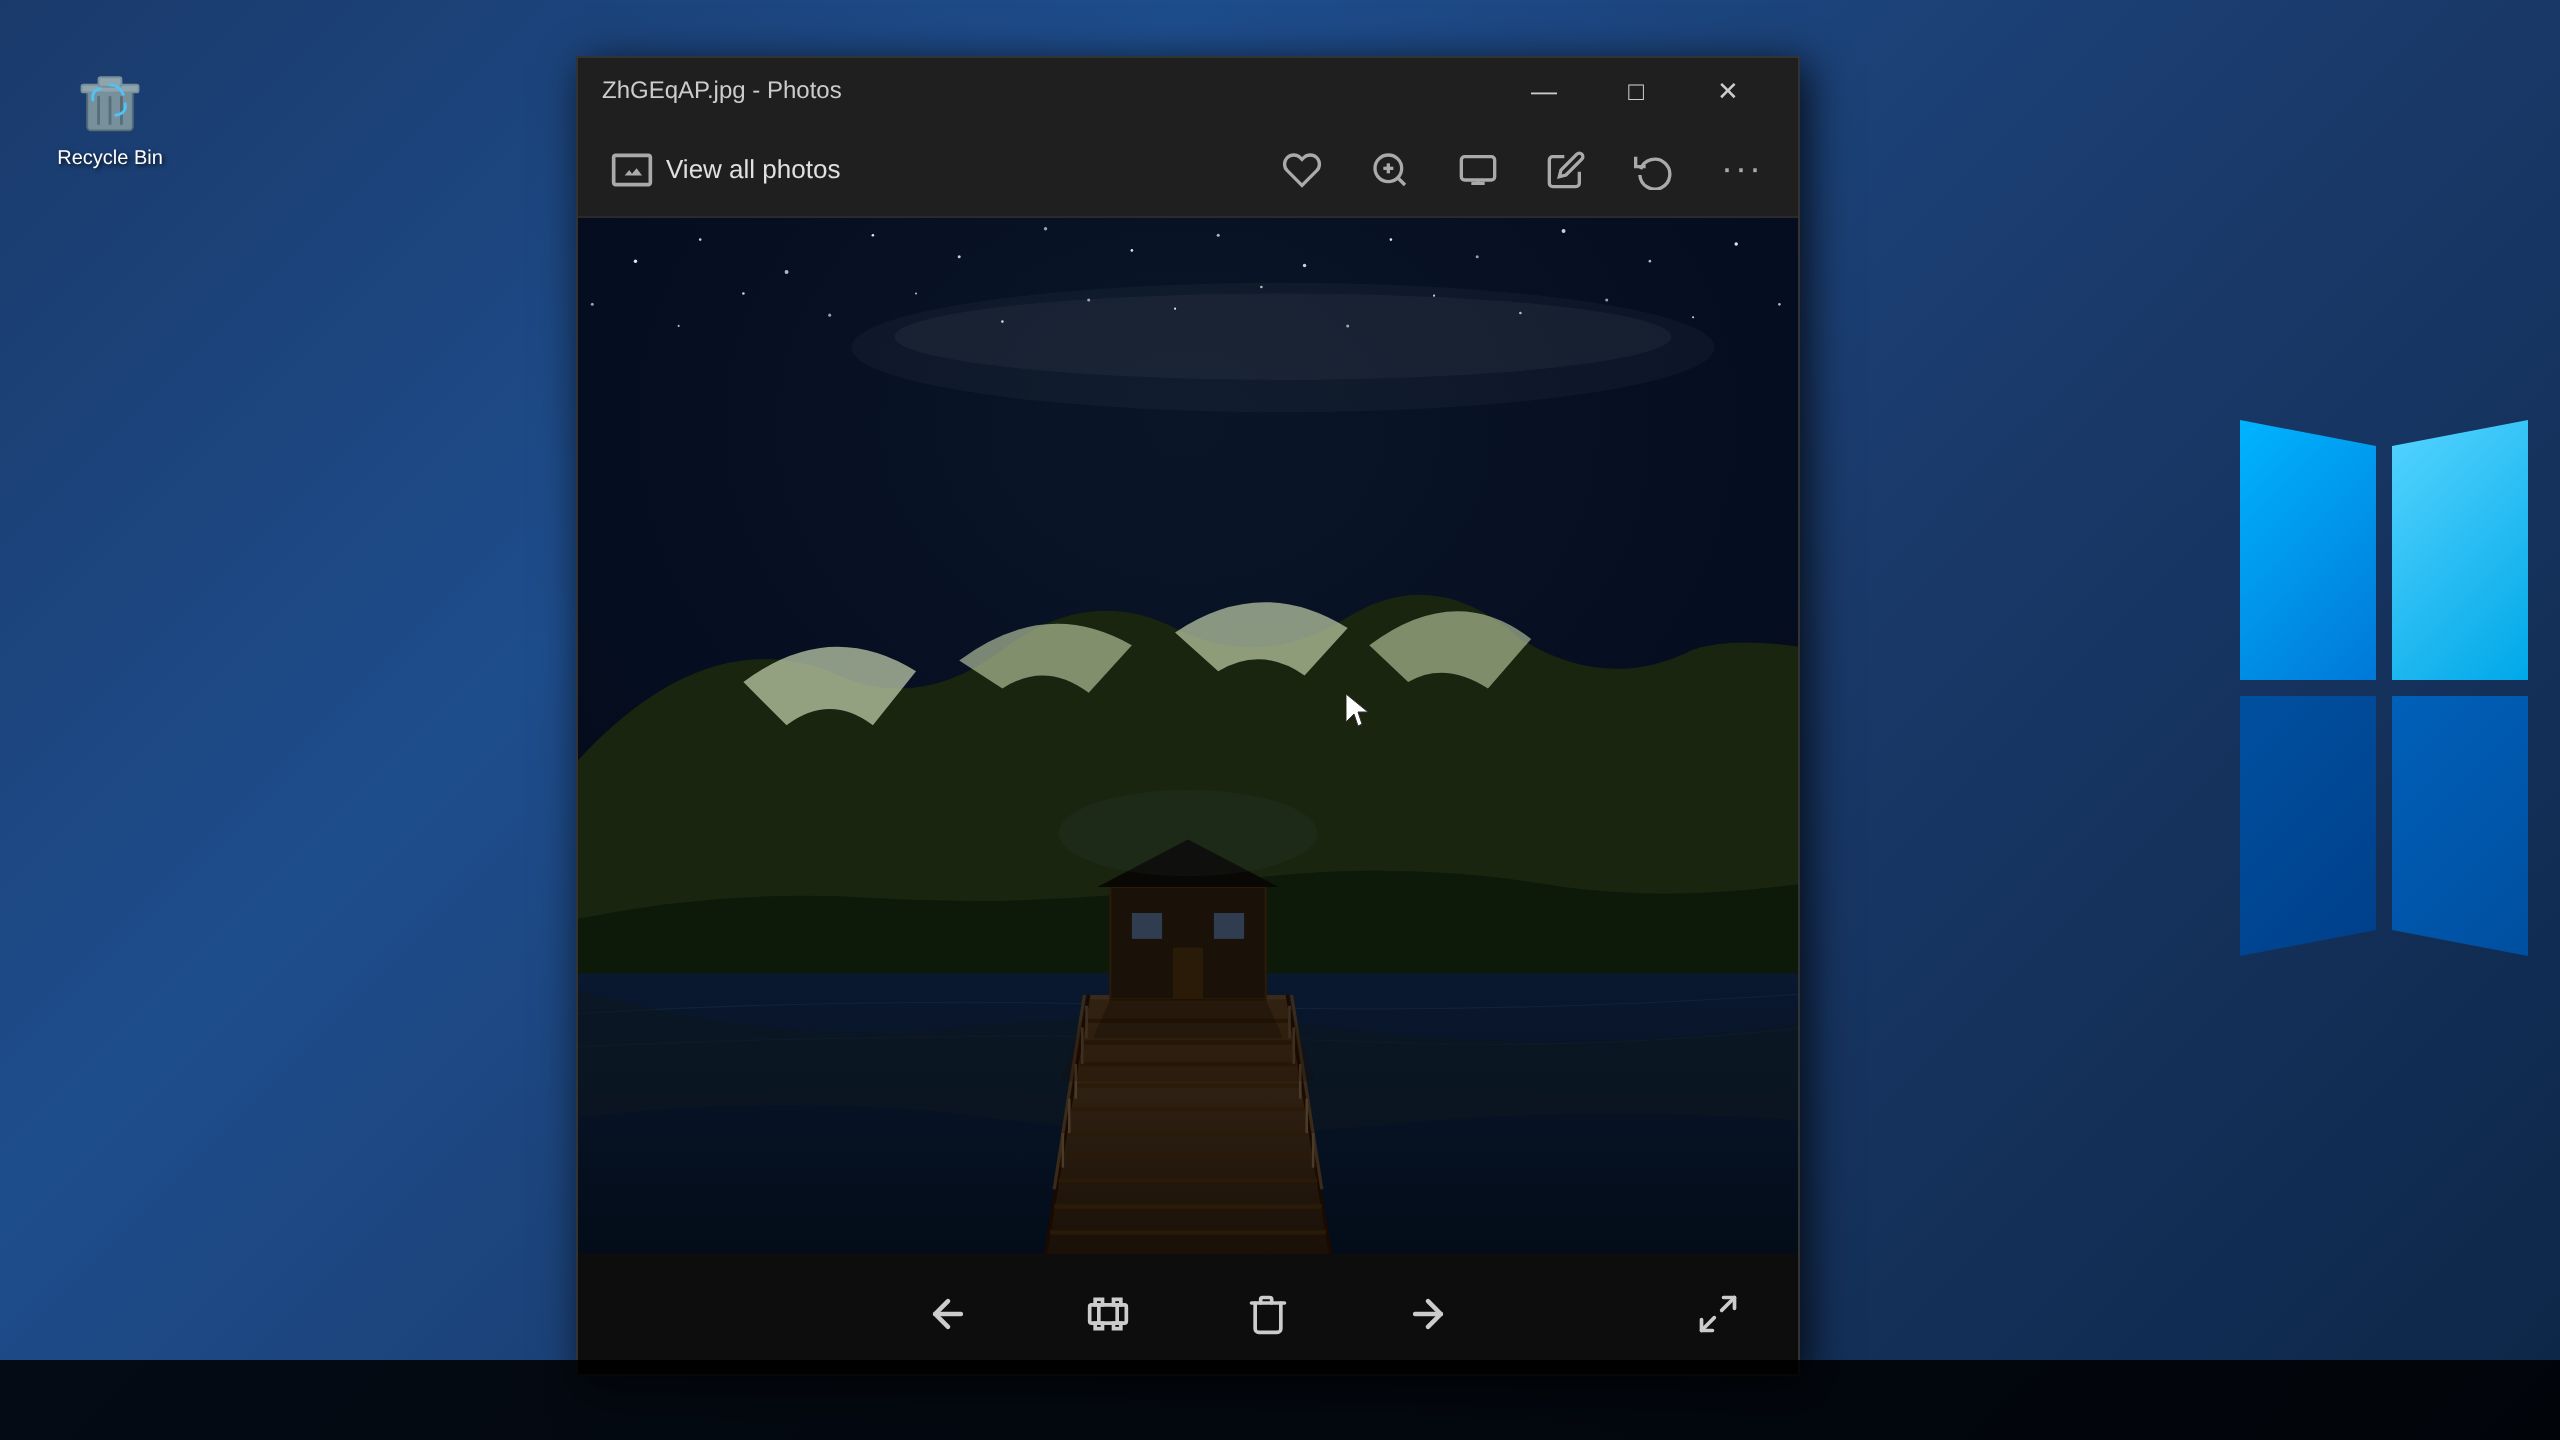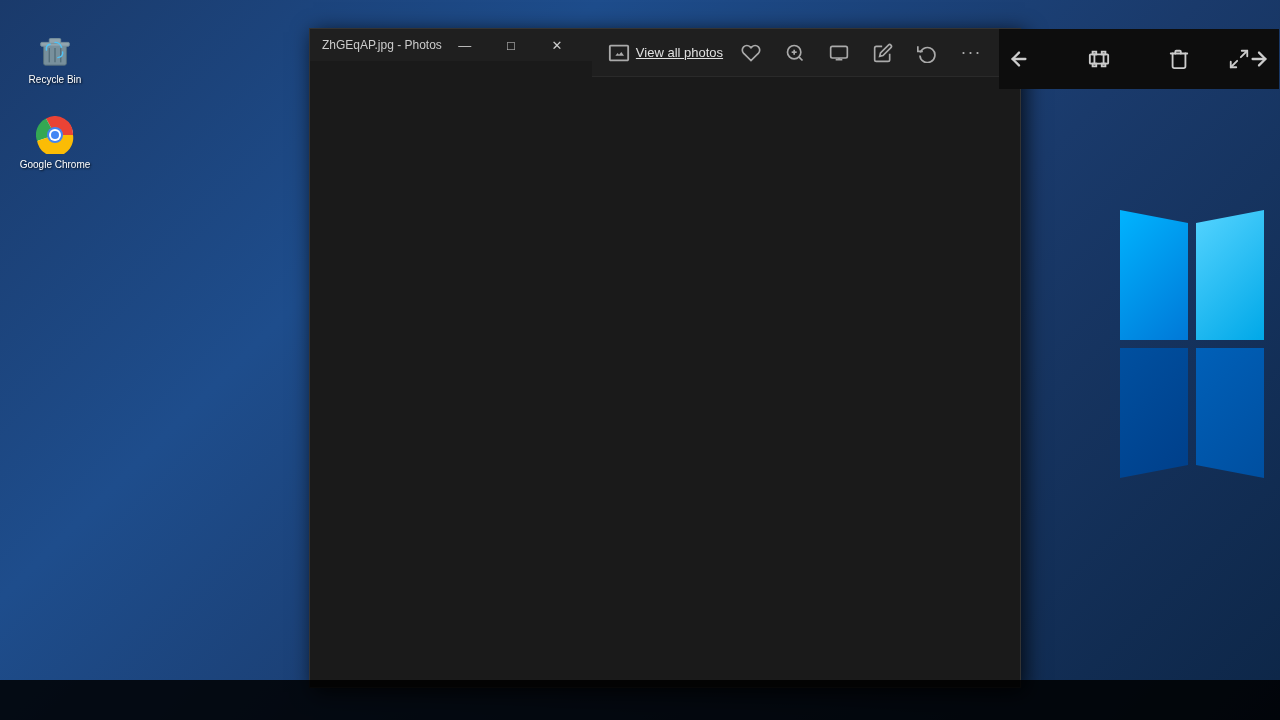--- a/index.html
+++ b/index.html
@@ -116,28 +116,27 @@
     }
     .file-thumb-sunset {
       background: linear-gradient(180deg, #87CEEB 0%, #FF7043 40%, #8B4513 70%, #228B22 100%);
     }
 
     
     .photos-window {
       position: absolute;
       top: 28px;
       left: 288px;
-      width: 712px;
+      width: 612px;
       height: 660px;
       background: #1a1a1a;
       border: 1px solid #333;
       display: flex;
-      flex-direction: row;
+      flex-direction: column;
       box-shadow: 4px 4px 20px rgba(0,0,0,0.8);
-      margin-left: 21px;
     }
 
     .title-bar {
       height: 32px;
       background: #1f1f1f;
       display: flex;
       align-items: center;
       padding: 0 12px;
       user-select: none;
       flex-shrink: 0;
@@ -180,21 +179,20 @@
 
     .view-all-photos {
       display: flex;
       align-items: center;
       gap: 6px;
       color: #e0e0e0;
       font-size: 13px;
       cursor: pointer;
       padding: 4px 8px;
       border-radius: 3px;
-      text-decoration: underline;
     }
 
     .toolbar-spacer { flex: 1; }
 
     .toolbar-actions {
       display: flex;
       align-items: center;
       gap: 4px;
     }
 
@@ -312,36 +310,20 @@
 
           <path d="M11 20 Q10 15 15 14" stroke="#4FC3F7" stroke-width="1.5" fill="none" stroke-linecap="round"></path>
           <path d="M20 12 Q25 12 27 17" stroke="#4FC3F7" stroke-width="1.5" fill="none" stroke-linecap="round"></path>
           <path d="M28 22 Q29 27 23 28" stroke="#4FC3F7" stroke-width="1.5" fill="none" stroke-linecap="round"></path>
         </svg>
       </div>
       <span class="icon-label">Recycle Bin</span>
     </div>
 
 
-    <div class="desktop-icon">
-      <div class="icon-img">
-        <svg width="38" height="38" viewBox="0 0 38 38">
-          <circle cx="19" cy="19" r="18" fill="white"></circle>
-
-          <path d="M19 19 L37 19 A18 18 0 0 0 10 2.6 Z" fill="#EA4335"></path>
-          <path d="M19 19 L10 2.6 A18 18 0 0 0 1.1 25 Z" fill="#34A853"></path>
-          <path d="M19 19 L1.1 25 A18 18 0 0 0 37 19 Z" fill="#FBBC05"></path>
-
-          <circle cx="19" cy="19" r="8" fill="#4285F4"></circle>
-          <circle cx="19" cy="19" r="6" fill="white"></circle>
-          <circle cx="19" cy="19" r="4" fill="#4285F4"></circle>
-        </svg>
-      </div>
-      <span class="icon-label">Google Chrome</span>
-    </div>
 
   </div>
 
   <div class="photos-window">
 
     <div class="title-bar">
       <span class="title-bar-text">ZhGEqAP.jpg - Photos</span>
       <div class="title-bar-controls">
         <button class="title-btn">—</button>
         <button class="title-btn">□</button>

